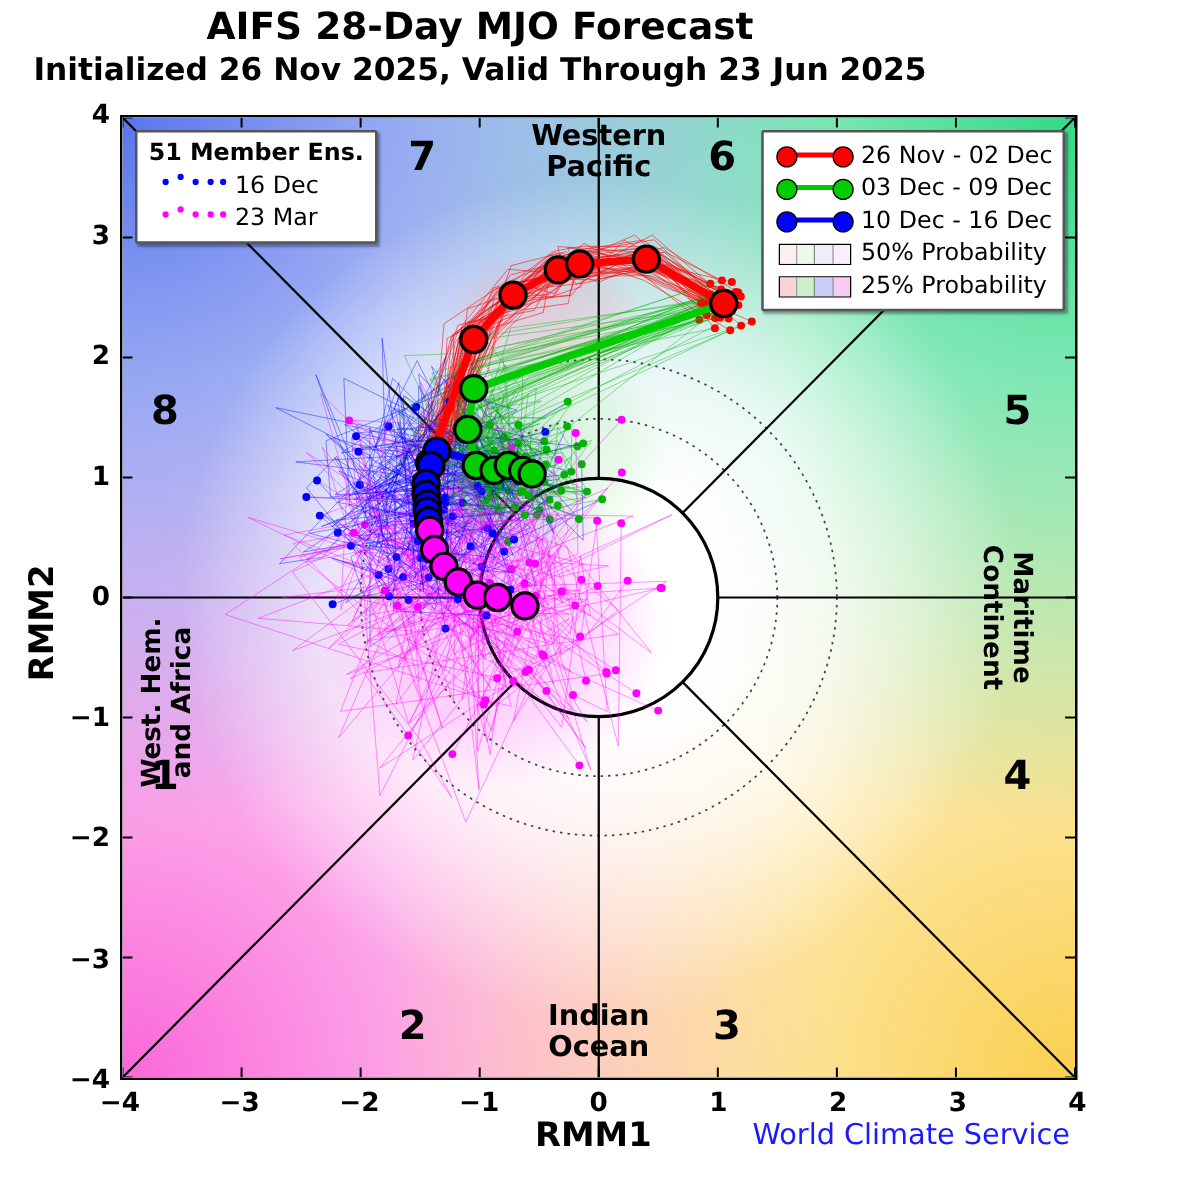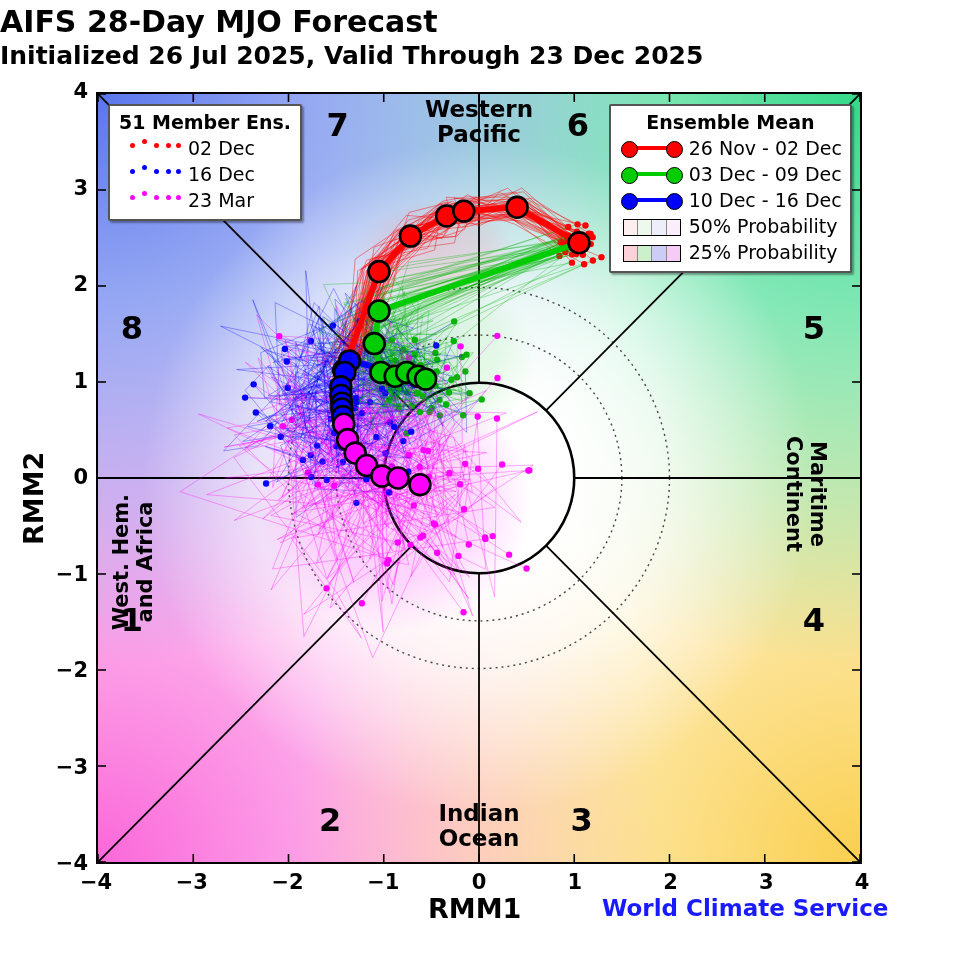--- a/index.html
+++ b/index.html
@@ -1,39 +1,39 @@
 <!DOCTYPE html>
 <html><head>
 <meta charset="utf-8">
 <style>
   html,body{margin:0;padding:0;background:#ffffff;}
   body{width:960px;height:960px;font-family:"DejaVu Sans",sans-serif;overflow:hidden;}
   #root{position:relative;width:960px;height:960px;}
 
-  .title-block{position:absolute;left:0;top:4px;width:768px;}
+  .title-block{position:absolute;left:0;top:4px;width:768px;text-align:center;}
   .title-main{font-size:30px;font-weight:bold;color:#000;letter-spacing:0px;line-height:36px;
     font-family:"DejaVu Sans",sans-serif;}
   .title-sub{font-size:25px;font-weight:bold;color:#000;line-height:32px;
     font-family:"DejaVu Sans",sans-serif;}
 
   
   .plot{position:absolute;left:96px;top:92px;width:766px;height:772px;box-sizing:border-box;
     border:2px solid #000;overflow:hidden;}
   .bg-grad{position:absolute;inset:0;}
   .bg-white{position:absolute;inset:0;}
 
   svg.overlay{position:absolute;left:0;top:0;width:100%;height:100%;}
 
   
   .xtick{position:absolute;font-size:21px;font-weight:bold;color:#000;text-align:center;width:40px;}
   .ytick{position:absolute;font-size:21px;font-weight:bold;color:#000;text-align:right;width:46px;}
   .axlabel-x{position:absolute;font-size:27px;font-weight:bold;color:#000;}
   .axlabel-y{position:absolute;font-size:27px;font-weight:bold;color:#000;
     transform:rotate(-90deg);transform-origin:left top;white-space:nowrap;}
-  .wcs{position:absolute;font-size:23px;font-weight:bold;color:#1a1aff;
+  .wcs{position:absolute;font-size:23px;font-weight:normal;color:#1a1aff;
     font-family:"DejaVu Sans",sans-serif;}
 
   
   .phase-num{position:absolute;font-size:32px;font-weight:bold;color:#000;}
   .region{position:absolute;font-size:23px;font-weight:bold;color:#000;text-align:center;
     line-height:25px;white-space:pre-line;}
   .region-left{position:absolute;font-size:21px;font-weight:bold;color:#000;line-height:24px;
     transform:rotate(-90deg);transform-origin:left top;white-space:pre-line;text-align:center;}
   .region-right{position:absolute;font-size:21px;font-weight:bold;color:#000;line-height:24px;
     transform:rotate(90deg);transform-origin:left top;white-space:pre-line;text-align:center;}
@@ -57,21 +57,21 @@
   .swatch span{flex:1;border-right:1px solid #888;}
   .swatch span:last-child{border-right:none;}
 </style>
 </head>
 <body>
 
 <div id="root">
 
   <div class="title-block">
     <div class="title-main">AIFS 28-Day MJO Forecast</div>
-    <div class="title-sub">Initialized 26 Jul 2025, Valid Through 23 Dec 2025</div>
+    <div class="title-sub">Initialized 26 Nov 2025, Valid Through 23 Jun 2025</div>
   </div>
 
   <div class="plot">
     <div class="bg-grad" style="background: radial-gradient(120% 120% at 0% 0%, rgba(80, 110, 235, 0.95) 0%, rgba(80, 110, 235, 0) 62%), radial-gradient(120% 120% at 100% 0%, rgba(40, 215, 130, 0.95) 0%, rgba(40, 215, 130, 0) 62%), radial-gradient(120% 120% at 100% 100%, rgba(250, 205, 70, 0.95) 0%, rgba(250, 205, 70, 0) 62%), radial-gradient(120% 120% at 0% 100%, rgba(250, 95, 215, 0.95) 0%, rgba(250, 95, 215, 0) 62%), rgb(255, 255, 255);"></div>
     <div class="bg-white" style="background: radial-gradient(circle, rgb(255, 255, 255) 0%, rgb(255, 255, 255) 16%, rgba(255, 255, 255, 0.75) 34%, rgba(255, 255, 255, 0) 62%);"></div>
 
     <svg class="overlay" id="plot-svg" viewBox="0 0 766 772" preserveAspectRatio="none">
         <defs>
           <radialGradient id="gMag" cx="50%" cy="50%" r="50%">
             <stop offset="0%" stop-color="#ff55ff" stop-opacity="0.3"></stop>
@@ -607,30 +607,20 @@
     <div class="region" style="left:42%;top:0.4%;width:16%;">Western
 Pacific</div>
     <div class="region-left" style="left:1.5%;top:72.0%;width:170px;">West. Hem.
 and Africa</div>
     <div class="region-right" style="left:96.0%;top:41.0%;width:170px;">Maritime
 Continent</div>
 
     <div class="legend lg-left" style="position:absolute;left:10px;top:10px;">
       <div class="legend-title">51 Member Ens.</div>
       <div class="legend-row">
-        <div class="legend-key dotkey" id="mk0">
-            <i style="background: rgb(255, 0, 0); left: 12px; top: 6px;"></i>
-            <i style="background: rgb(255, 0, 0); left: 24px; top: 2px;"></i>
-            <i style="background: rgb(255, 0, 0); left: 36px; top: 6px;"></i>
-            <i style="background: rgb(255, 0, 0); left: 48px; top: 6px;"></i>
-            <i style="background: rgb(255, 0, 0); left: 58px; top: 6px;"></i>
-          </div>
-        <div class="legend-text">02 Dec</div>
-      </div>
-      <div class="legend-row">
         <div class="legend-key dotkey" id="mk2">
             <i style="background: rgb(0, 0, 255); left: 12px; top: 6px;"></i>
             <i style="background: rgb(0, 0, 255); left: 24px; top: 2px;"></i>
             <i style="background: rgb(0, 0, 255); left: 36px; top: 6px;"></i>
             <i style="background: rgb(0, 0, 255); left: 48px; top: 6px;"></i>
             <i style="background: rgb(0, 0, 255); left: 58px; top: 6px;"></i>
           </div>
         <div class="legend-text">16 Dec</div>
       </div>
       <div class="legend-row">
@@ -639,21 +629,20 @@
             <i style="background: rgb(255, 0, 255); left: 24px; top: 2px;"></i>
             <i style="background: rgb(255, 0, 255); left: 36px; top: 6px;"></i>
             <i style="background: rgb(255, 0, 255); left: 48px; top: 6px;"></i>
             <i style="background: rgb(255, 0, 255); left: 58px; top: 6px;"></i>
           </div>
         <div class="legend-text">23 Mar</div>
       </div>
     </div>
 
     <div class="legend lg-right" style="position:absolute;right:8px;top:10px;">
-      <div class="legend-title">Ensemble Mean</div>
       <div class="legend-row">
         <div class="legend-key linekey" id="lk0">
             <div class="bar" style="background: rgb(255, 0, 0);"></div>
             <div class="mk l" style="background: rgb(255, 0, 0);"></div>
             <div class="mk r" style="background: rgb(255, 0, 0);"></div>
           </div>
         <div class="legend-text">26 Nov - 02 Dec</div>
       </div>
       <div class="legend-row">
         <div class="legend-key linekey" id="lk1">

